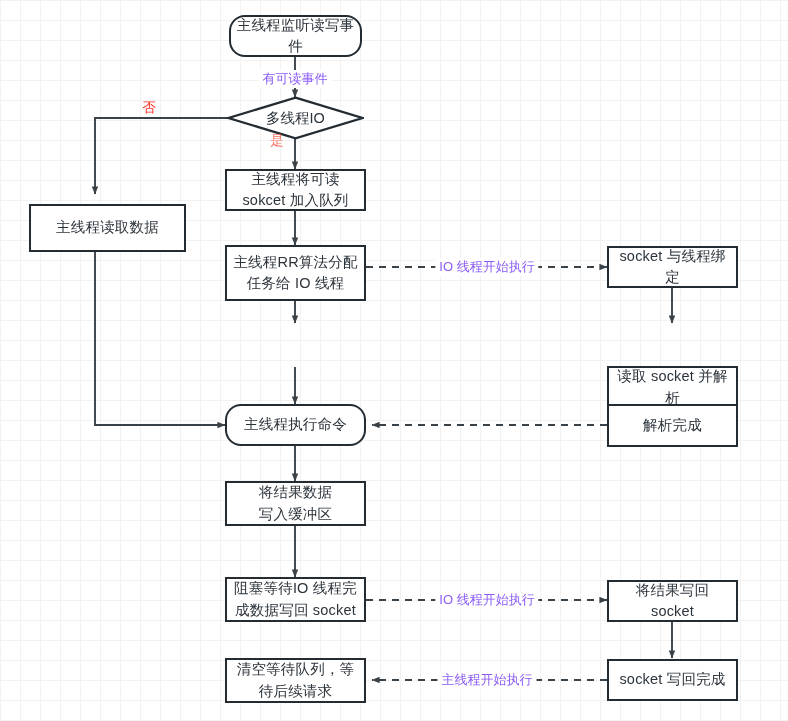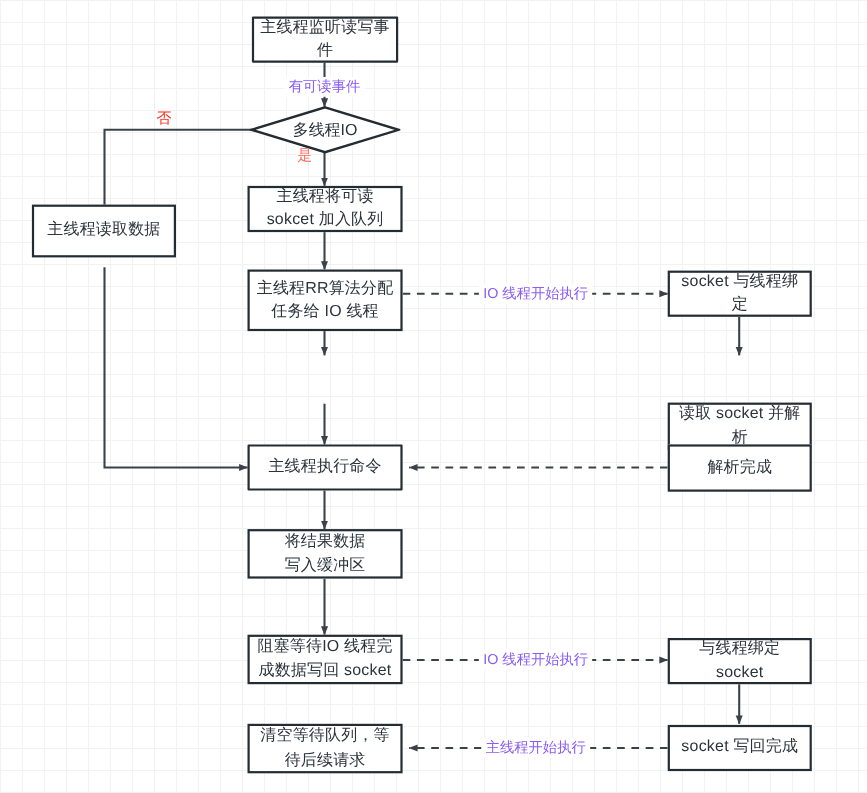--- a/index.html
+++ b/index.html
@@ -32,21 +32,21 @@
     display: flex;
     align-items: center;
     justify-content: center;
     text-align: center;
     font-size: 14.5px;
     line-height: 1.45;
     letter-spacing: 0.2px;
     z-index: 3;
     padding: 2px 4px;
   }
-  .node.rounded { border-radius: 1px; }
+  .node.rounded { border-radius: 16px; }
   .node .txt { display: block; width: 100%; white-space: pre-line; }
 
   .diamond-wrap {
     position: absolute;
     z-index: 3;
   }
   .diamond-wrap svg { display: block; }
   .diamond-label {
     position: absolute;
     left: 0; top: 0;
@@ -145,21 +145,21 @@
 件</span>
   </div>
 
   <div class="diamond-wrap" style="left:227px; top:96px; width:137px; height:44px;">
     <svg width="137" height="44" viewBox="0 0 137 44">
       <polygon points="68.5,1.6 135.4,22 68.5,42.4 1.6,22" fill="#ffffff" stroke="#232c33" stroke-width="2.2"></polygon>
     </svg>
     <div class="diamond-label">多线程IO</div>
   </div>
 
-  <div class="node" style="left:29px; top:186px; width:131px; height:48px;">
+  <div class="node" style="left:29px; top:204px; width:157px; height:48px;">
     <span class="txt">主线程读取数据</span>
   </div>
 
   <div class="node" style="left:225px; top:169px; width:141px; height:42px;">
     <span class="txt">主线程将可读
 sokcet 加入队列</span>
   </div>
 
   <div class="node" style="left:225px; top:245px; width:141px; height:56px;">
     <span class="txt">主线程RR算法分配
@@ -192,20 +192,20 @@
 
   <div class="node" style="left:607px; top:324px; width:131px; height:43px;margin-top:42px;">
     <span class="txt">读取 socket 并解析</span>
   </div>
 
   <div class="node" style="left:607px; top:404px; width:131px; height:43px;">
     <span class="txt">解析完成</span>
   </div>
 
   <div class="node" style="left:607px; top:580px; width:131px; height:42px;">
-    <span class="txt">与线程绑定 socket</span>
+    <span class="txt">将结果写回 socket</span>
   </div>
 
   <div class="node" style="left:607px; top:659px; width:131px; height:42px;">
     <span class="txt">socket 写回完成</span>
   </div>
 
 </div>
 
 </body></html>

